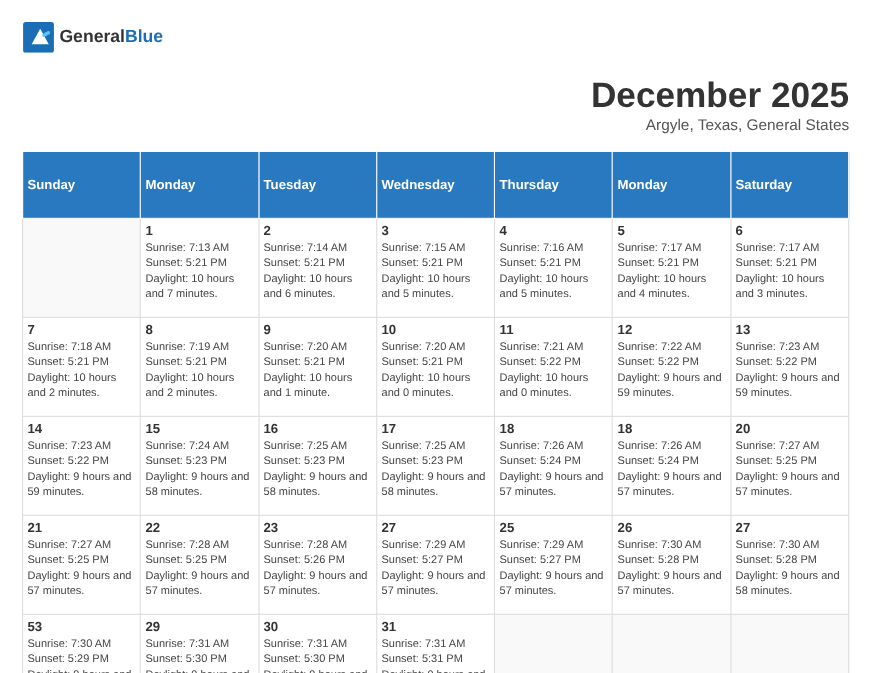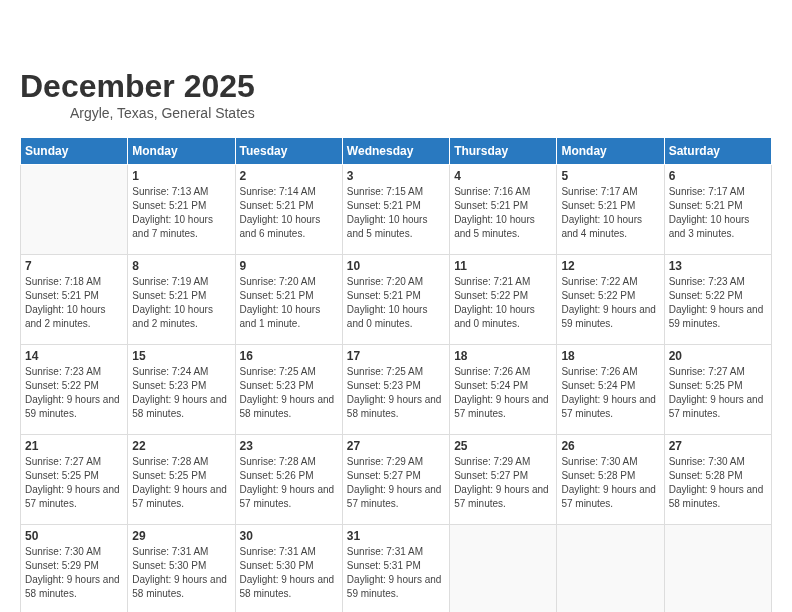--- a/index.html
+++ b/index.html
@@ -40,21 +40,21 @@
       color: #555;
     }
     table {
       width: 100%;
       border-collapse: collapse;
       font-size: 10px;
     }
     thead tr th {
       background-color: #2979c0;
       color: #fff;
-      padding: 6px 4px;
+      padding: 23px 4px;
       text-align: left;
       font-size: 12px;
       font-weight: bold;
       border: 1px solid #fff;
       margin-left: 32px;
     }
     tbody tr td {
       border: 1px solid #ddd;
       vertical-align: top;
       padding: 4px;
@@ -73,20 +73,30 @@
     }
     .day-detail {
       line-height: 1.4;
       color: #444;
     }
   </style>
 </head>
 <body>
 
 <div class="header">
+  <div class="logo">
+    <svg class="logo-icon" width="36" height="36" viewBox="0 0 36 36">
+      <rect x="0" y="0" width="36" height="36" rx="3" fill="#1a6eb5"></rect>
+      <polygon points="10,26 20,8 30,26" fill="white"></polygon>
+      <rect x="22" y="12" width="10" height="4" rx="2" fill="#5bc4f5" transform="rotate(-30 27 14)"></rect>
+    </svg>
+    <div>
+      <div style="font-size:16px;font-weight:bold;color:#333;">General<span style="color:#1a6eb5;">Blue</span></div>
+    </div>
+  </div>
   <div class="title-block">
     <div class="month-title">December 2025</div>
     <div class="location">Argyle, Texas, General States</div>
   </div>
 </div>
 
 <table>
   <thead>
     <tr>
     <th>Sunday</th>
@@ -211,21 +221,21 @@
           <div class="day-num">26</div>
           <div class="day-detail">Sunrise: 7:30 AM<br>Sunset: 5:28 PM<br>Daylight: 9 hours and 57 minutes.</div>
         </td>
         <td>
           <div class="day-num">27</div>
           <div class="day-detail">Sunrise: 7:30 AM<br>Sunset: 5:28 PM<br>Daylight: 9 hours and 58 minutes.</div>
         </td>
       </tr>
       <tr>
         <td>
-          <div class="day-num">50</div>
+          <div class="day-num">53</div>
           <div class="day-detail">Sunrise: 7:30 AM<br>Sunset: 5:29 PM<br>Daylight: 9 hours and 58 minutes.</div>
         </td>
         <td>
           <div class="day-num">29</div>
           <div class="day-detail">Sunrise: 7:31 AM<br>Sunset: 5:30 PM<br>Daylight: 9 hours and 58 minutes.</div>
         </td>
         <td>
           <div class="day-num">30</div>
           <div class="day-detail">Sunrise: 7:31 AM<br>Sunset: 5:30 PM<br>Daylight: 9 hours and 58 minutes.</div>
         </td>

